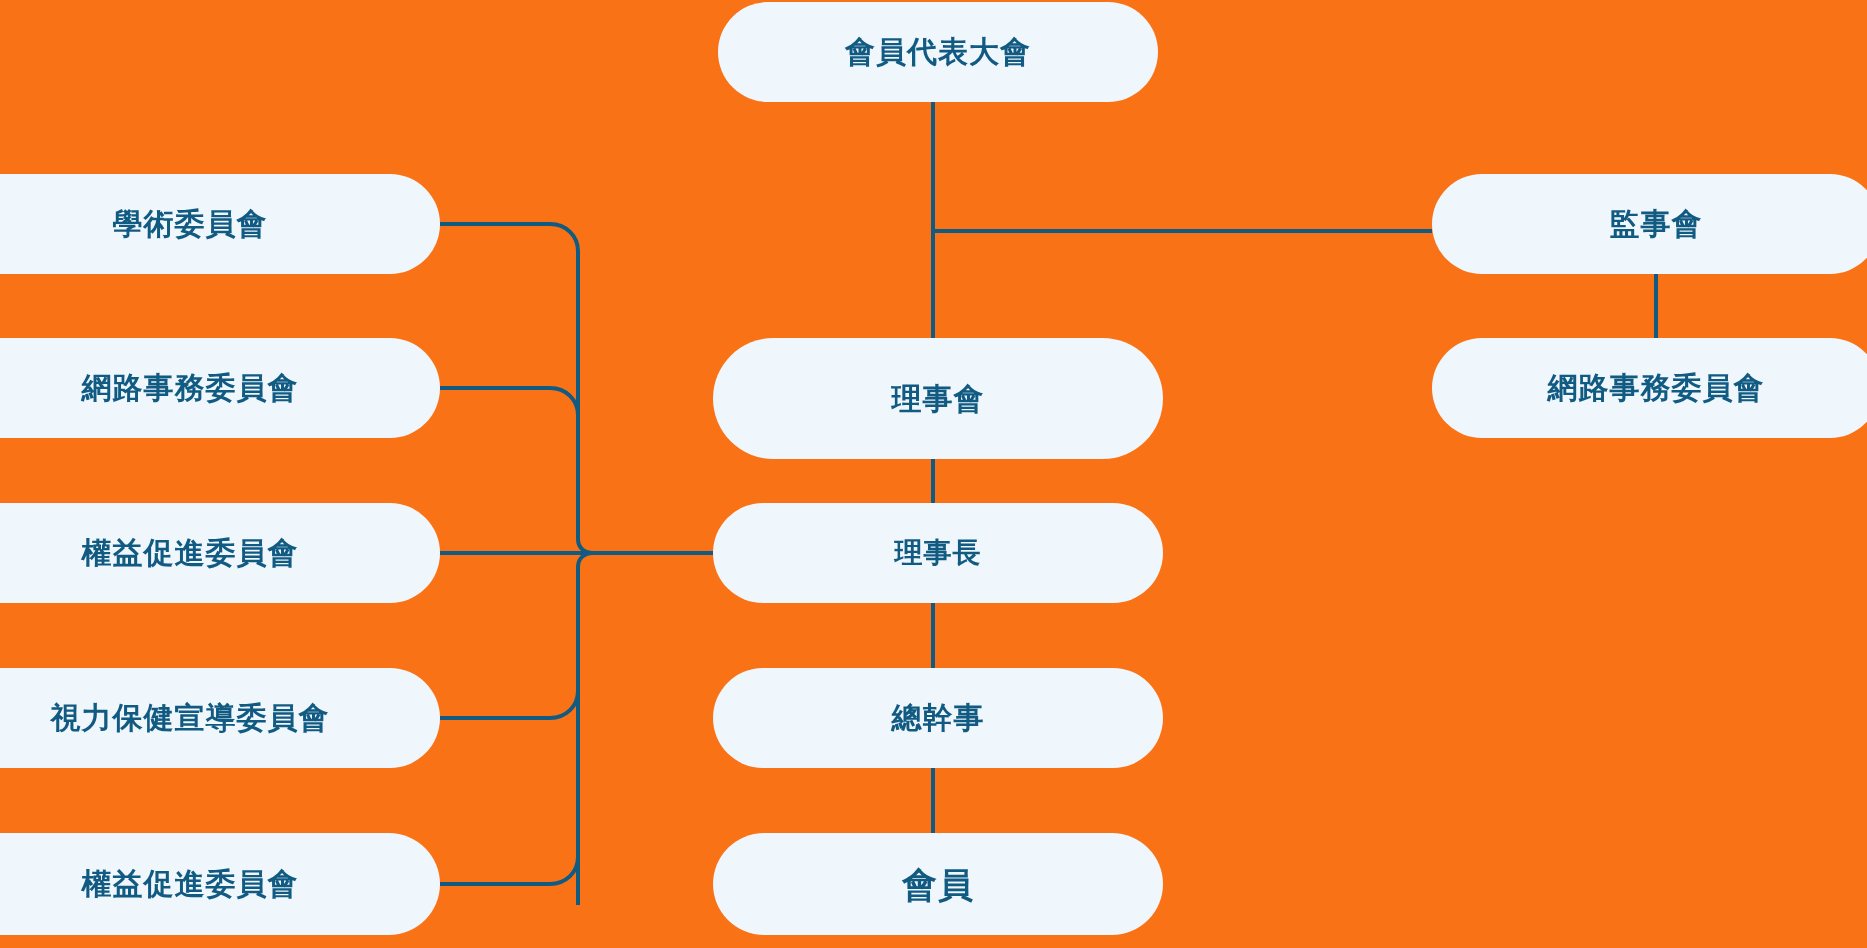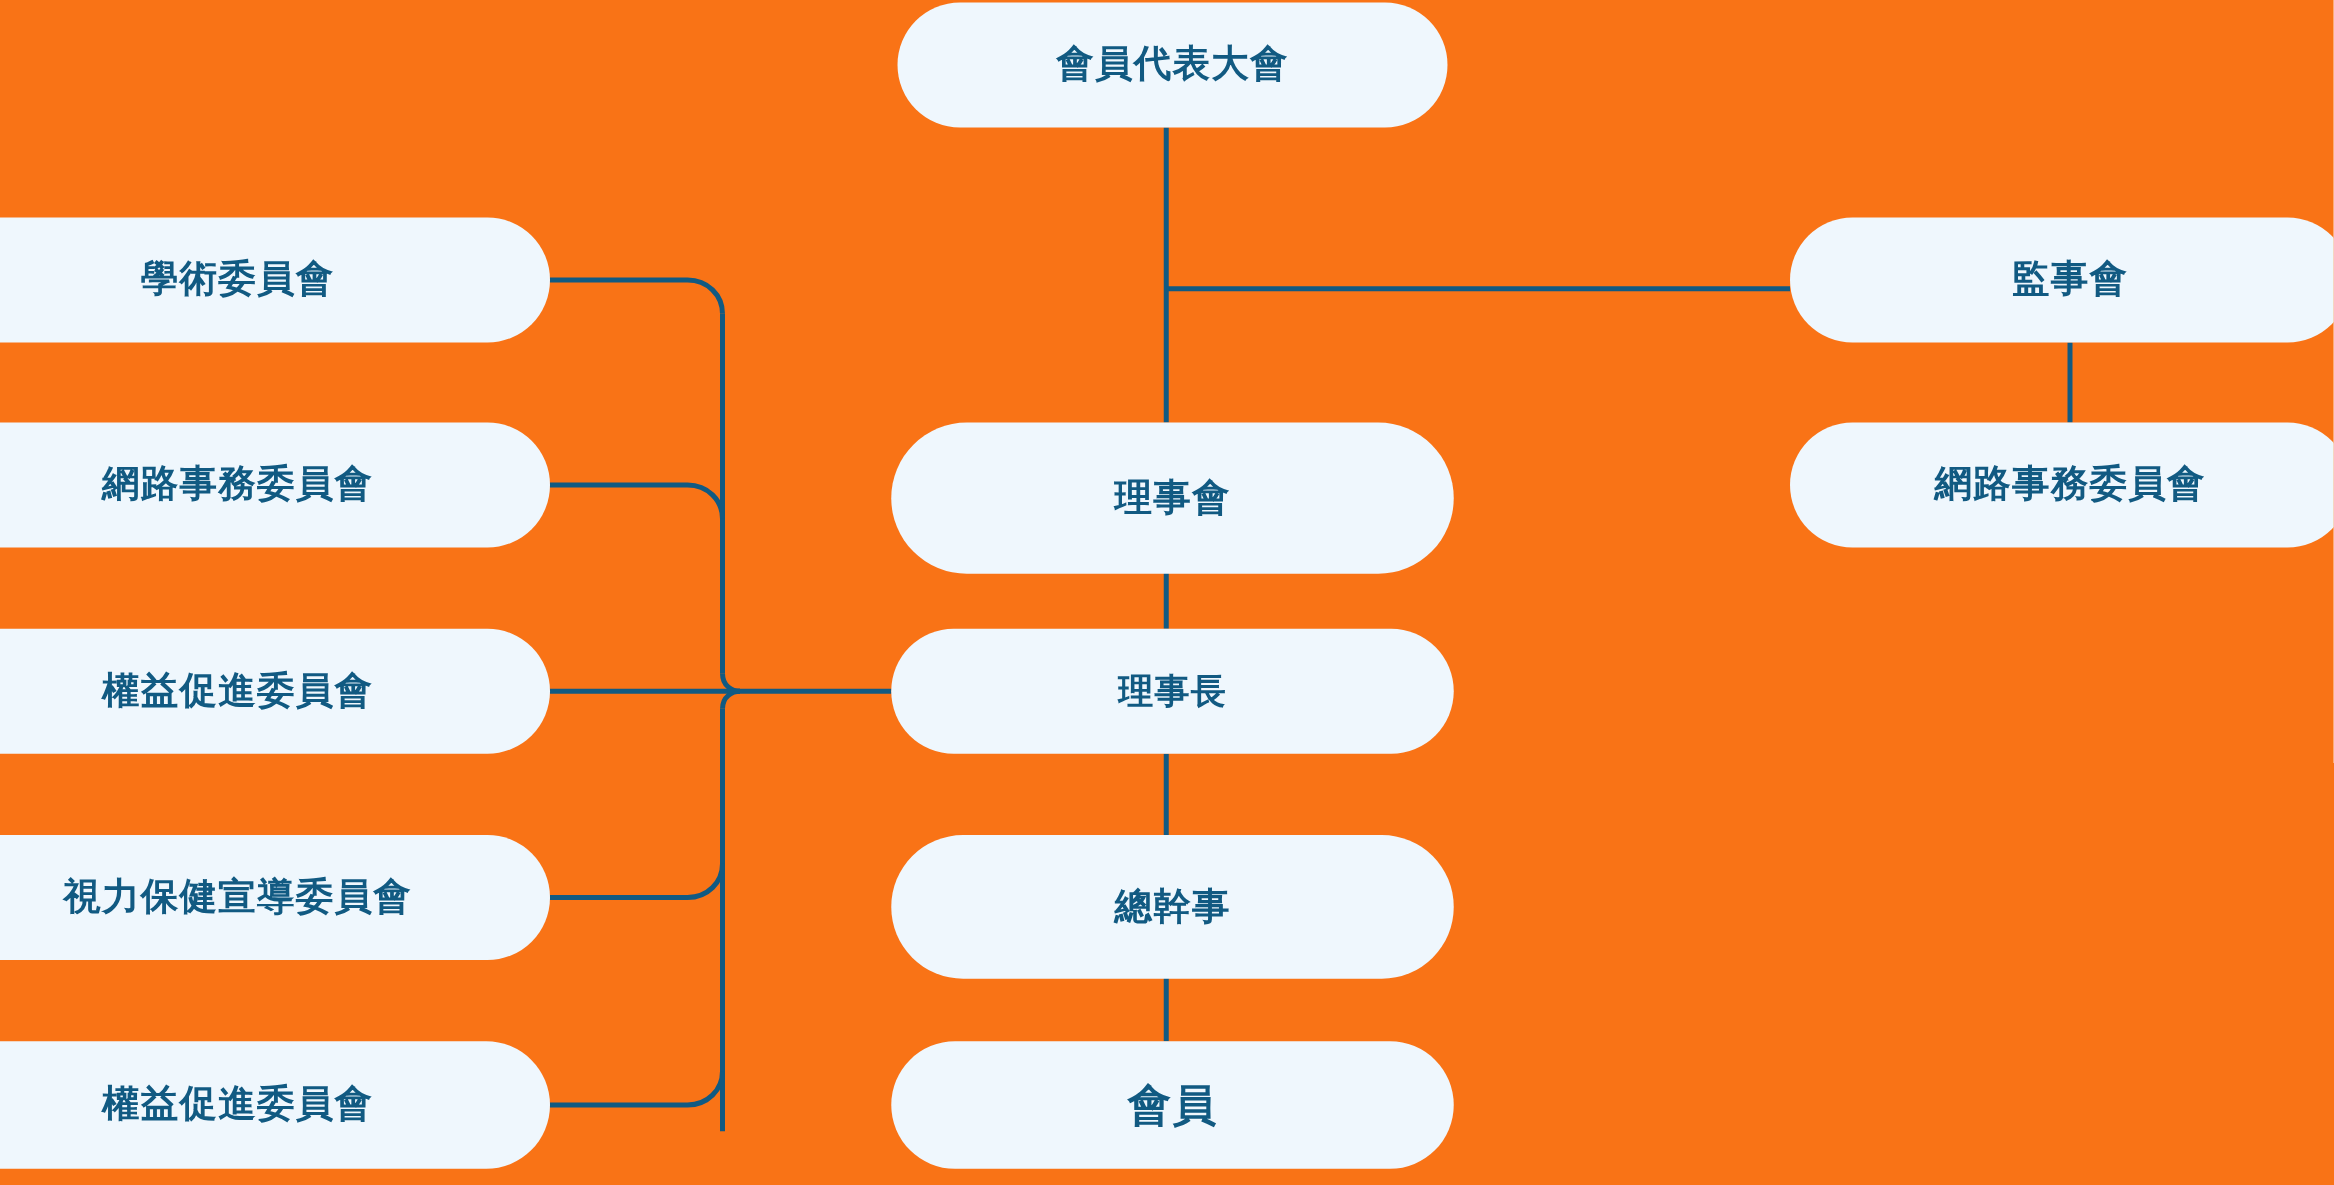--- a/index.html
+++ b/index.html
@@ -40,21 +40,21 @@
     white-space: nowrap;
     z-index: 2;
   }
   .node-label {
     display: block;
     line-height: 1;
   }
   .n-top      { left: 718px;  top: 2px;   width: 440px; height: 100px; font-size: 30px; }
   .n-board    { left: 713px;  top: 338px; width: 450px; height: 121px; font-size: 30px; }
   .n-chair    { left: 713px;  top: 503px; width: 450px; height: 100px; font-size: 28px; }
-  .n-secgen   { left: 713px;  top: 668px; width: 450px; height: 115px; font-size: 30px; }
+  .n-secgen   { left: 713px;  top: 668px; width: 450px; height: 100px; font-size: 30px; }
   .n-members  { left: 713px;  top: 833px; width: 450px; height: 102px; font-size: 35px; }
 
   .n-sup      { left: 1432px; top: 174px; width: 448px; height: 100px; font-size: 30px; }
   .n-supconv  { left: 1432px; top: 338px; width: 448px; height: 100px; font-size: 30px; }
 
   .n-c1       { left: -60px;  top: 174px; width: 500px; height: 100px; font-size: 30px; }
   .n-c2       { left: -60px;  top: 338px; width: 500px; height: 100px; font-size: 30px; }
   .n-c3       { left: -60px;  top: 503px; width: 500px; height: 100px; font-size: 30px; }
   .n-c4       { left: -60px;  top: 668px; width: 500px; height: 100px; font-size: 30px; }
   .n-c5       { left: -60px;  top: 833px; width: 500px; height: 102px; font-size: 30px; }

